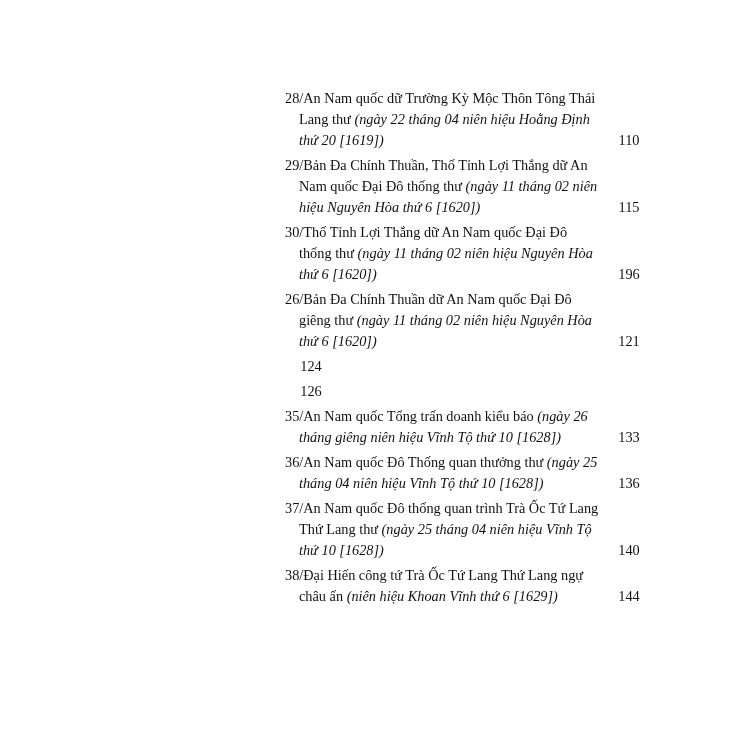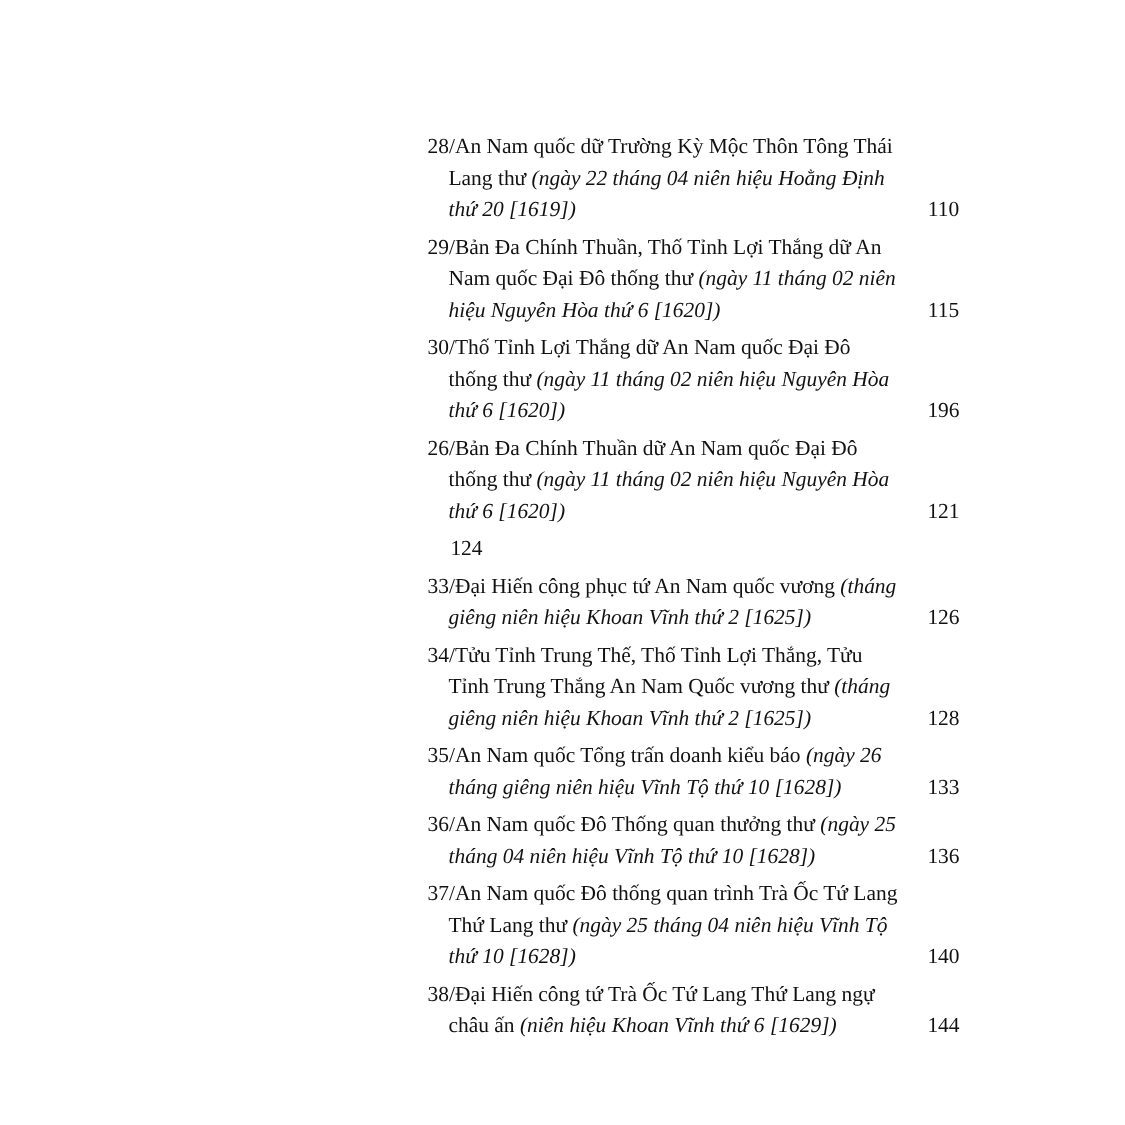--- a/index.html
+++ b/index.html
@@ -68,37 +68,32 @@
       <div class="entry-text"><span>29/</span><span>Bản Đa Chính Thuần, Thố Tỉnh Lợi Thắng dữ An Nam quốc Đại Đô thống thư </span><span class="it">(ngày 11 tháng 02 niên hiệu Nguyên Hòa thứ 6 [1620])</span></div>
       <div class="entry-page">115</div>
     </div>
 
     <div class="entry">
       <div class="entry-text"><span>30/</span><span>Thố Tỉnh Lợi Thắng dữ An Nam quốc Đại Đô thống thư </span><span class="it">(ngày 11 tháng 02 niên hiệu Nguyên Hòa thứ 6 [1620])</span></div>
       <div class="entry-page">196</div>
     </div>
 
     <div class="entry">
-      <div class="entry-text"><span>26/</span><span>Bản Đa Chính Thuần dữ An Nam quốc Đại Đô thống thư </span><span class="it">(ngày 11 tháng 02 niên hiệu Nguyên Hòa thứ 6 [1620])</span></div>
+      <div class="entry-text"><span>26/</span><span>Bản Đa Chính Thuần dữ An Nam quốc Đại Đô giêng thư </span><span class="it">(ngày 11 tháng 02 niên hiệu Nguyên Hòa thứ 6 [1620])</span></div>
       <div class="entry-page">121</div>
     </div>
 
     <div class="entry">
       <div class="entry-page">124</div>
     </div>
 
     <div class="entry">
-      <div class="entry-text"><span>33/</span><span>Đại Hiến công phục tứ An Nam quốc vương </span><span class="it">(tháng giêng niên hiệu Khoan Vĩnh thứ 2 [1625])</span></div>
       <div class="entry-page">126</div>
     </div>
 
-    <div class="entry">
-      <div class="entry-text"><span>34/</span><span>Tửu Tỉnh Trung Thế, Thố Tỉnh Lợi Thắng, Tửu Tỉnh Trung Thắng An Nam Quốc vương thư </span><span class="it">(tháng giêng niên hiệu Khoan Vĩnh thứ 2 [1625])</span></div>
-      <div class="entry-page">128</div>
-    </div>
 
     <div class="entry">
       <div class="entry-text"><span>35/</span><span>An Nam quốc Tổng trấn doanh kiểu báo </span><span class="it">(ngày 26 tháng giêng niên hiệu Vĩnh Tộ thứ 10 [1628])</span></div>
       <div class="entry-page">133</div>
     </div>
 
     <div class="entry">
       <div class="entry-text"><span>36/</span><span>An Nam quốc Đô Thống quan thưởng thư </span><span class="it">(ngày 25 tháng 04 niên hiệu Vĩnh Tộ thứ 10 [1628])</span></div>
       <div class="entry-page">136</div>
     </div>

